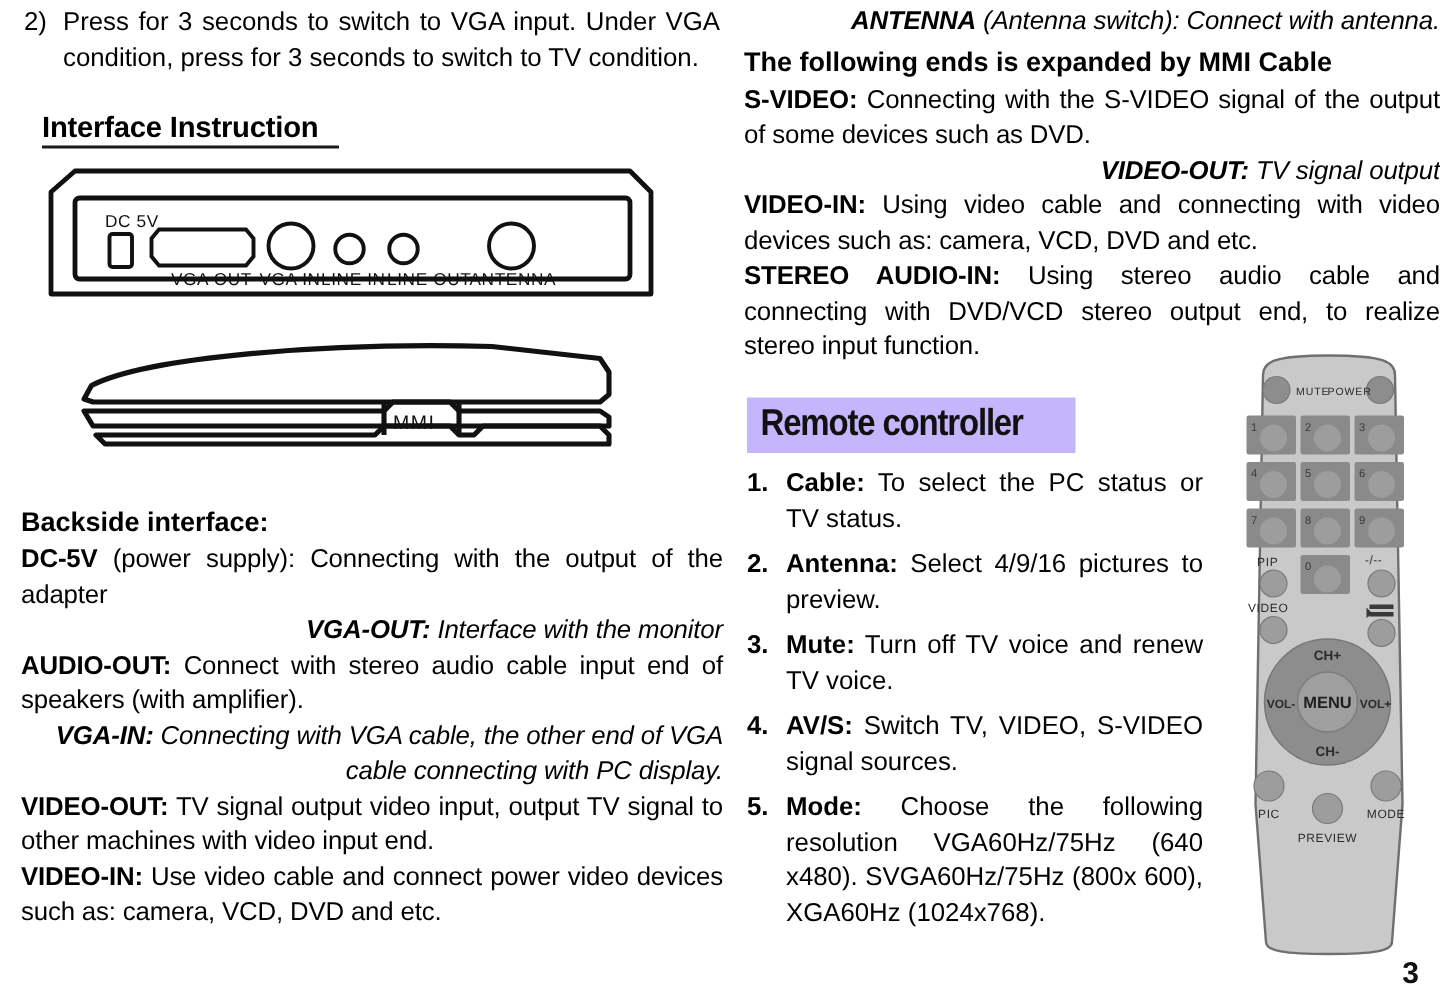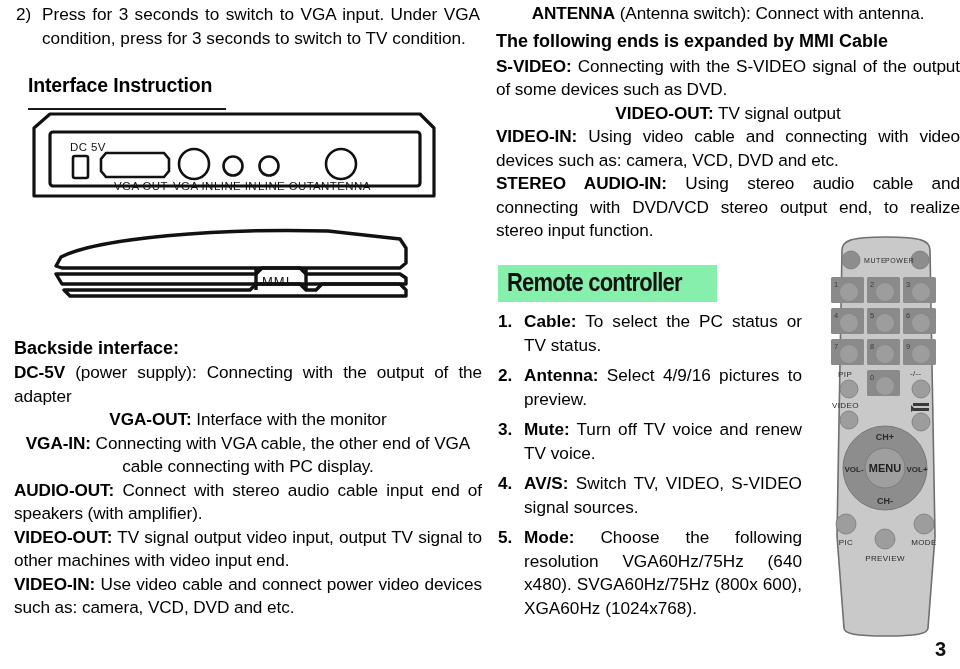--- a/index.html
+++ b/index.html
@@ -38,21 +38,21 @@
   }
 
   
   .para {
     font-size: 17.2px;
     line-height: 23.5px;
     text-align: justify;
     margin: 0;
     letter-spacing: -0.1px;
   }
-  .para.nojust { text-align: center; }
+  .para.nojust { text-align: right; font-style: italic; }
   .b { font-weight: bold; }
 
   
   .step-2 {
     position: absolute;
     left: 8px; top: 2px;
     width: 464px;
     font-size: 17.2px;
     line-height: 24px;
     text-align: justify;
@@ -67,21 +67,21 @@
     margin-left: 26px;
   }
 
   
   .iface-heading {
     position: absolute;
     left: 20px; top: 74px;
     font-size: 19.5px;
     font-weight: bold;
     letter-spacing: -0.15px;
-    padding-bottom: 11px;
+    padding-bottom: 0;
     border-bottom: 2.2px solid #1a1a1a;
     padding-right: 14px;
     display: inline-block;
     white-space: nowrap;
   }
 
   
   .device-fig {
     position: absolute;
     left: 20px; top: 108px;
@@ -114,21 +114,21 @@
     font-size: 18px;
     font-weight: bold;
     line-height: 25px;
     margin: 3px 0 1px 0;
   }
 
   
   .remote-banner {
     position: absolute;
     left: 2px; top: 265px;
-    background: #86efac;
+    background: #c4b5fd;
     padding: 3px 11px 5px 9px;
     display: inline-block;
   }
   .remote-banner span {
     font-size: 25px;
     font-weight: bold;
     letter-spacing: -0.9px;
     transform: scaleX(0.88);
     transform-origin: left center;
     display: inline-block;
@@ -231,23 +231,23 @@
       </svg>
     </div>
 
     <div class="left-body">
       <div class="hdr">Backside interface:</div>
 
       <p class="para"><span class="b">DC-5V</span><span> (power supply): Connecting with the output of the adapter</span></p>
 
       <p class="para nojust"><span class="b">VGA-OUT:</span><span> Interface with the monitor</span></p>
 
+      <p class="para"><span class="b">AUDIO-OUT:</span><span> Connect with stereo audio cable input end of speakers (with amplifier).</span></p>
+
       <p class="para nojust"><span class="b">VGA-IN:</span><span> Connecting with VGA cable, the other end of VGA cable connecting with PC display.</span></p>
-
-      <p class="para"><span class="b">AUDIO-OUT:</span><span> Connect with stereo audio cable input end of speakers (with amplifier).</span></p>
 
       <p class="para"><span class="b">VIDEO-OUT:</span><span> TV signal output video input, output TV signal to other machines with video input end.</span></p>
 
       <p class="para"><span class="b">VIDEO-IN:</span><span> Use video cable and connect power video devices such as: camera, VCD, DVD and etc.</span></p>
     </div>
   </div>
 
   <div class="col-right">
 
     <div class="right-top">

